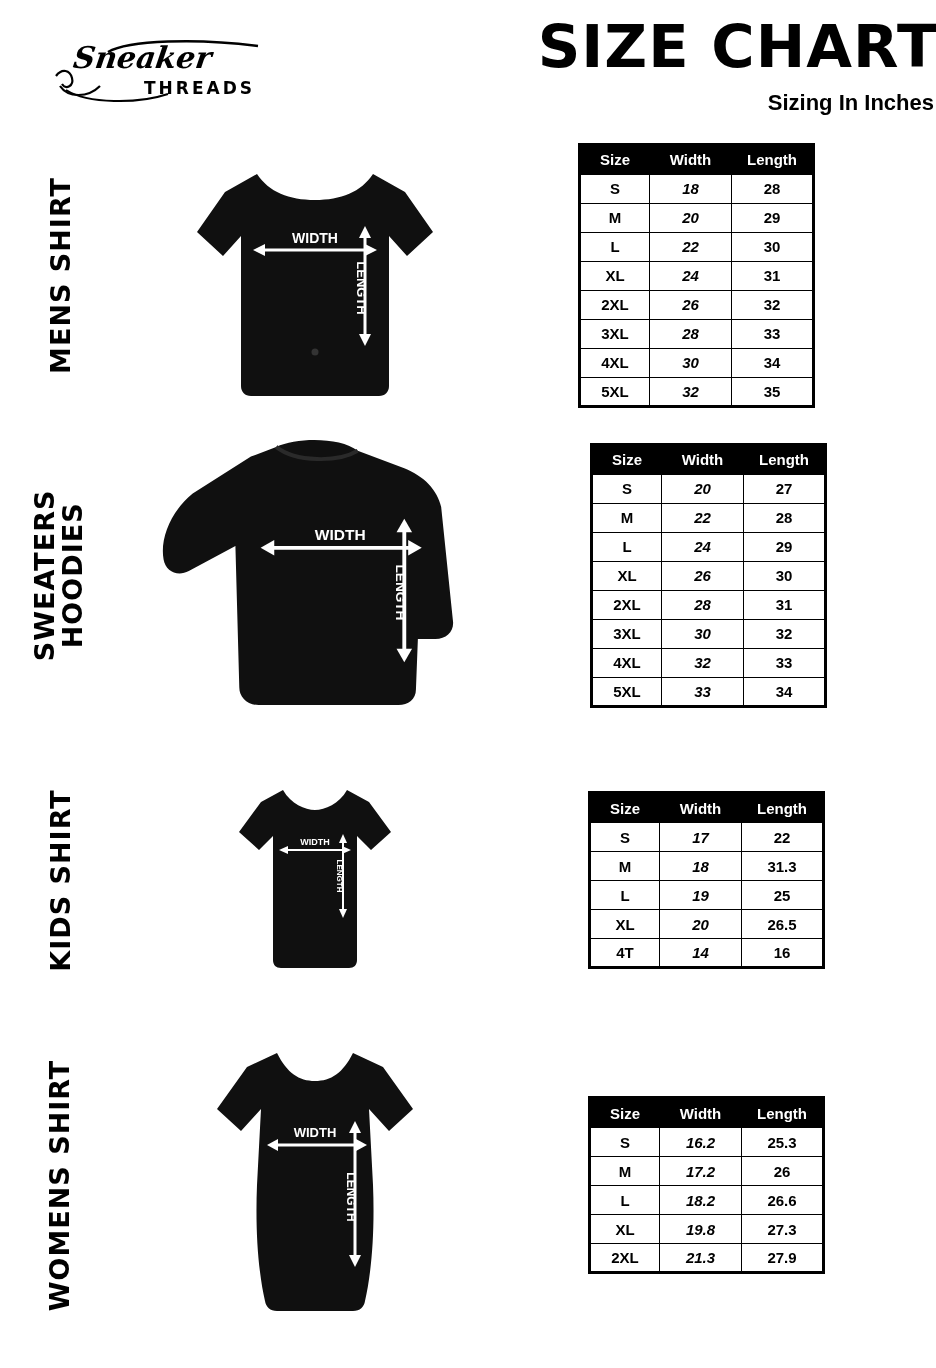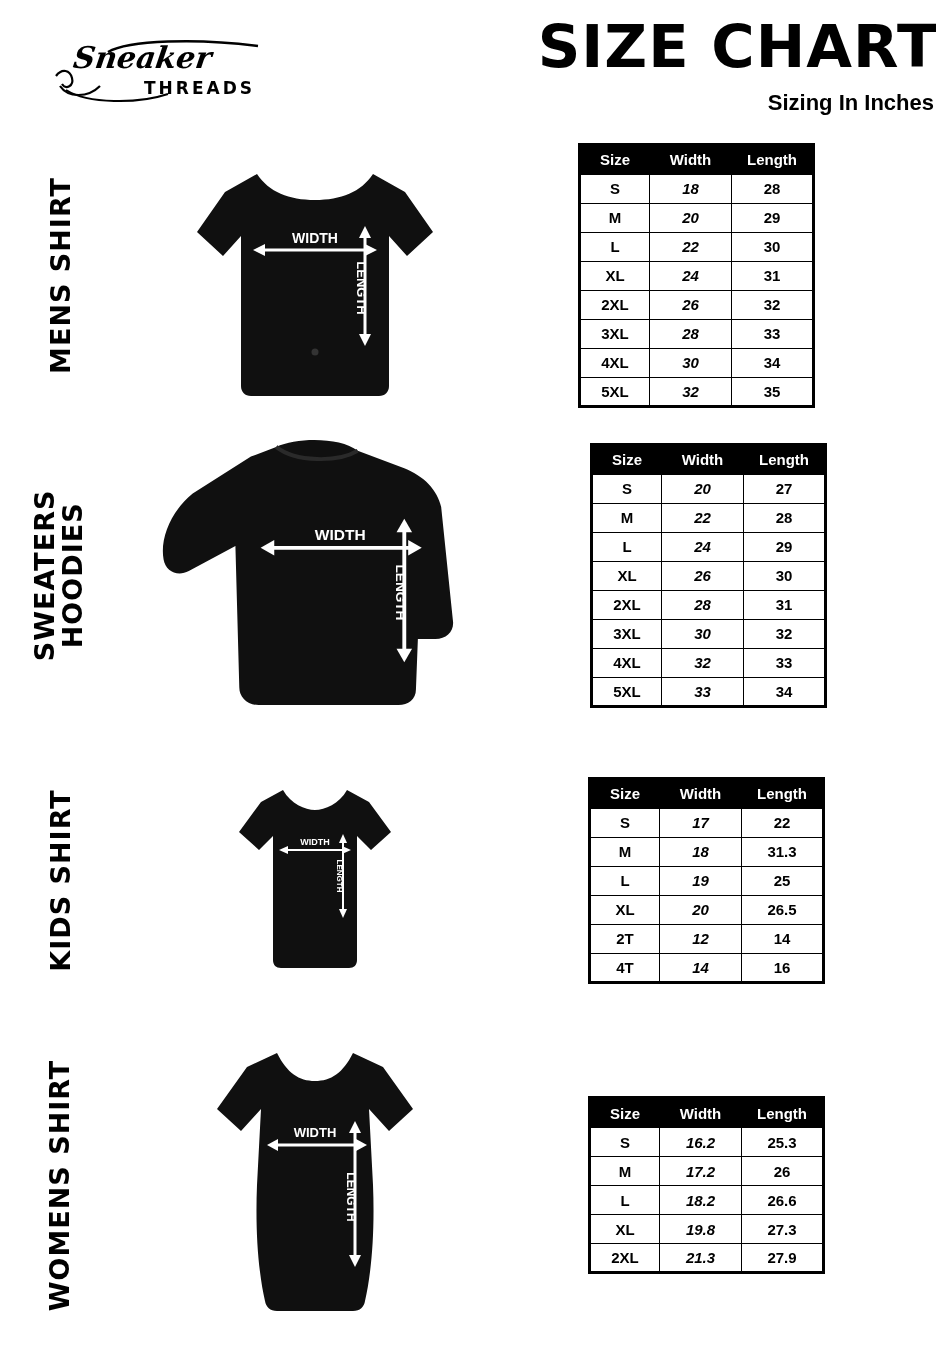--- a/index.html
+++ b/index.html
@@ -401,25 +401,20 @@
               <td class="c-size">L</td>
               <td class="c-w">19</td>
               <td class="c-l">25</td>
             </tr>
           <tr>
               <td class="c-size">XL</td>
               <td class="c-w">20</td>
               <td class="c-l">26.5</td>
             </tr>
           <tr>
-              <td class="c-size">2T</td>
-              <td class="c-w">12</td>
-              <td class="c-l">14</td>
-            </tr>
-          <tr>
               <td class="c-size">4T</td>
               <td class="c-w">14</td>
               <td class="c-l">16</td>
             </tr>
         </tbody>
       </table>
     </div>
   </div>
 
   <div class="section sec4">

